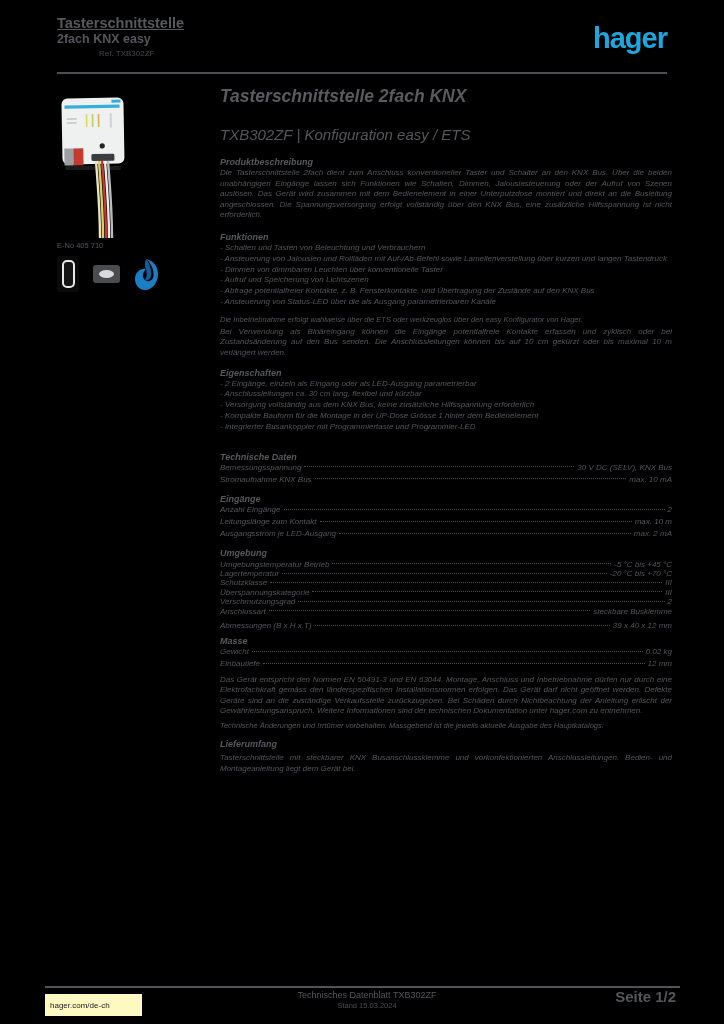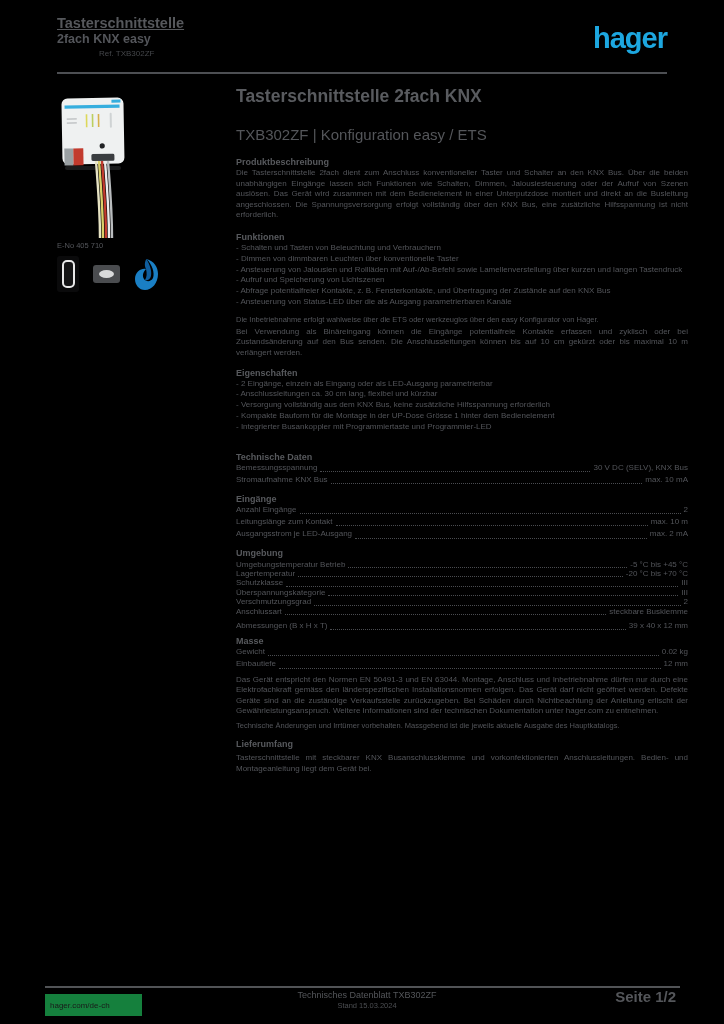--- a/index.html
+++ b/index.html
@@ -15,35 +15,35 @@
 
   .prodimg{position:absolute;left:55px;top:88px;}
   .eno{position:absolute;left:57px;top:241px;font-size:7.5px;color:#55575c;}
   .icons{position:absolute;left:57px;top:256px;display:flex;align-items:center;gap:14px;}
   .ic1{width:22px;height:36px;background:#0a0a0b;border-radius:3px;display:flex;align-items:center;justify-content:center;}
   .ic1 .pill{width:9px;height:24px;border:2px solid #e8e8e8;border-radius:5px;background:#141415;}
   .ic2{width:27px;height:18px;background:#4a4c4f;border-radius:3px;display:flex;align-items:center;justify-content:center;}
   .ic2 .hole{width:15px;height:8px;background:#d9dadb;border-radius:50%;}
   .ic3{width:25px;height:33px;}
 
-  .main{position:absolute;left:236px;top:0;width:452px;}
+  .main{position:absolute;left:220px;top:0;width:452px;font-style:italic;}
   .title{margin-top:86px;font-size:17.5px;font-weight:bold;color:#595b5f;line-height:20px;}
   .subtitle{margin-top:22px;font-size:15px;color:#54565a;line-height:13px;}
   .sec-h{font-size:9px;font-weight:bold;color:#57595d;line-height:10px;}
   .para{font-size:8px;line-height:10.6px;text-align:justify;color:#53555a;}
   .note{font-size:7.5px;line-height:9px;color:#53555a;}
   .bullets div{font-size:8px;line-height:10.8px;color:#53555a;}
-  .row{display:flex;align-items:flex-end;font-size:8px;line-height:12.2px;color:#53555a;}
+  .row{display:flex;align-items:center;font-size:8px;line-height:12.2px;color:#53555a;}
   .row .leader{flex:1;border-bottom:1px dotted #4a4c50;margin:0 3px 2px 3px;}
   .row .val{white-space:nowrap;}
   .tight .row{line-height:9.4px;}
   .tight .row .leader{margin-bottom:1px;}
 
   .ftr-rule{position:absolute;left:45px;right:44px;top:986px;height:2px;background:#515356;}
-  .ftr-box{position:absolute;left:45px;top:994px;width:97px;height:22px;background:#15803d;
+  .ftr-box{position:absolute;left:45px;top:994px;width:97px;height:22px;background:#fef9c3;
            display:flex;align-items:center;padding-left:5px;box-sizing:border-box;}
   .ftr-box span{font-size:8px;color:#1a1a1a;}
   .ftr-center{position:absolute;left:262px;top:990px;width:210px;text-align:center;}
   .ftr-c1{font-size:9px;color:#54565a;line-height:10px;}
   .ftr-c2{font-size:7.5px;color:#4c4e52;line-height:9px;margin-top:1px;}
   .ftr-page{position:absolute;right:48px;top:988px;font-size:15px;font-weight:bold;color:#54565a;}
 </style>
 </head>
 <body>
 
@@ -102,22 +102,22 @@
   <div class="main">
     <div class="title">Tasterschnittstelle 2fach KNX</div>
     <div class="subtitle">TXB302ZF | Konfiguration easy / ETS</div>
 
     <div class="sec-h" style="margin-top:16px">Produktbeschreibung</div>
     <div class="para" style="margin-top:1px">Die Tasterschnittstelle 2fach dient zum Anschluss konventioneller Taster und Schalter an den KNX Bus. Über die beiden unabhängigen Eingänge lassen sich Funktionen wie Schalten, Dimmen, Jalousiesteuerung oder der Aufruf von Szenen auslösen. Das Gerät wird zusammen mit dem Bedienelement in einer Unterputzdose montiert und direkt an die Busleitung angeschlossen. Die Spannungsversorgung erfolgt vollständig über den KNX Bus, eine zusätzliche Hilfsspannung ist nicht erforderlich.</div>
 
     <div class="sec-h" style="margin-top:11px">Funktionen</div>
     <div class="bullets" style="margin-top:1px">
       <div>- Schalten und Tasten von Beleuchtung und Verbrauchern</div>
+      <div>- Ansteuerung von Jalousien und Rollläden mit Auf-/Ab-Befehl sowie Lamellenverstellung über kurzen und langen Tastendruck</div>
       <div>- Dimmen von dimmbaren Leuchten über konventionelle Taster</div>
-      <div>- Ansteuerung von Jalousien und Rollläden mit Auf-/Ab-Befehl sowie Lamellenverstellung über kurzen und langen Tastendruck</div>
       <div>- Aufruf und Speicherung von Lichtszenen</div>
       <div>- Abfrage potentialfreier Kontakte, z. B. Fensterkontakte, und Übertragung der Zustände auf den KNX Bus</div>
       <div>- Ansteuerung von Status-LED über die als Ausgang parametrierbaren Kanäle</div>
     </div>
 
     <div class="note" style="margin-top:7px">Die Inbetriebnahme erfolgt wahlweise über die ETS oder werkzeuglos über den easy Konfigurator von Hager.</div>
     <div class="para" style="margin-top:3px">Bei Verwendung als Binäreingang können die Eingänge potentialfreie Kontakte erfassen und zyklisch oder bei Zustandsänderung auf den Bus senden. Die Anschlussleitungen können bis auf 10 cm gekürzt oder bis maximal 10 m verlängert werden.</div>
 
     <div class="sec-h" style="margin-top:9px">Eigenschaften</div>
     <div class="bullets" style="margin-top:1px">

